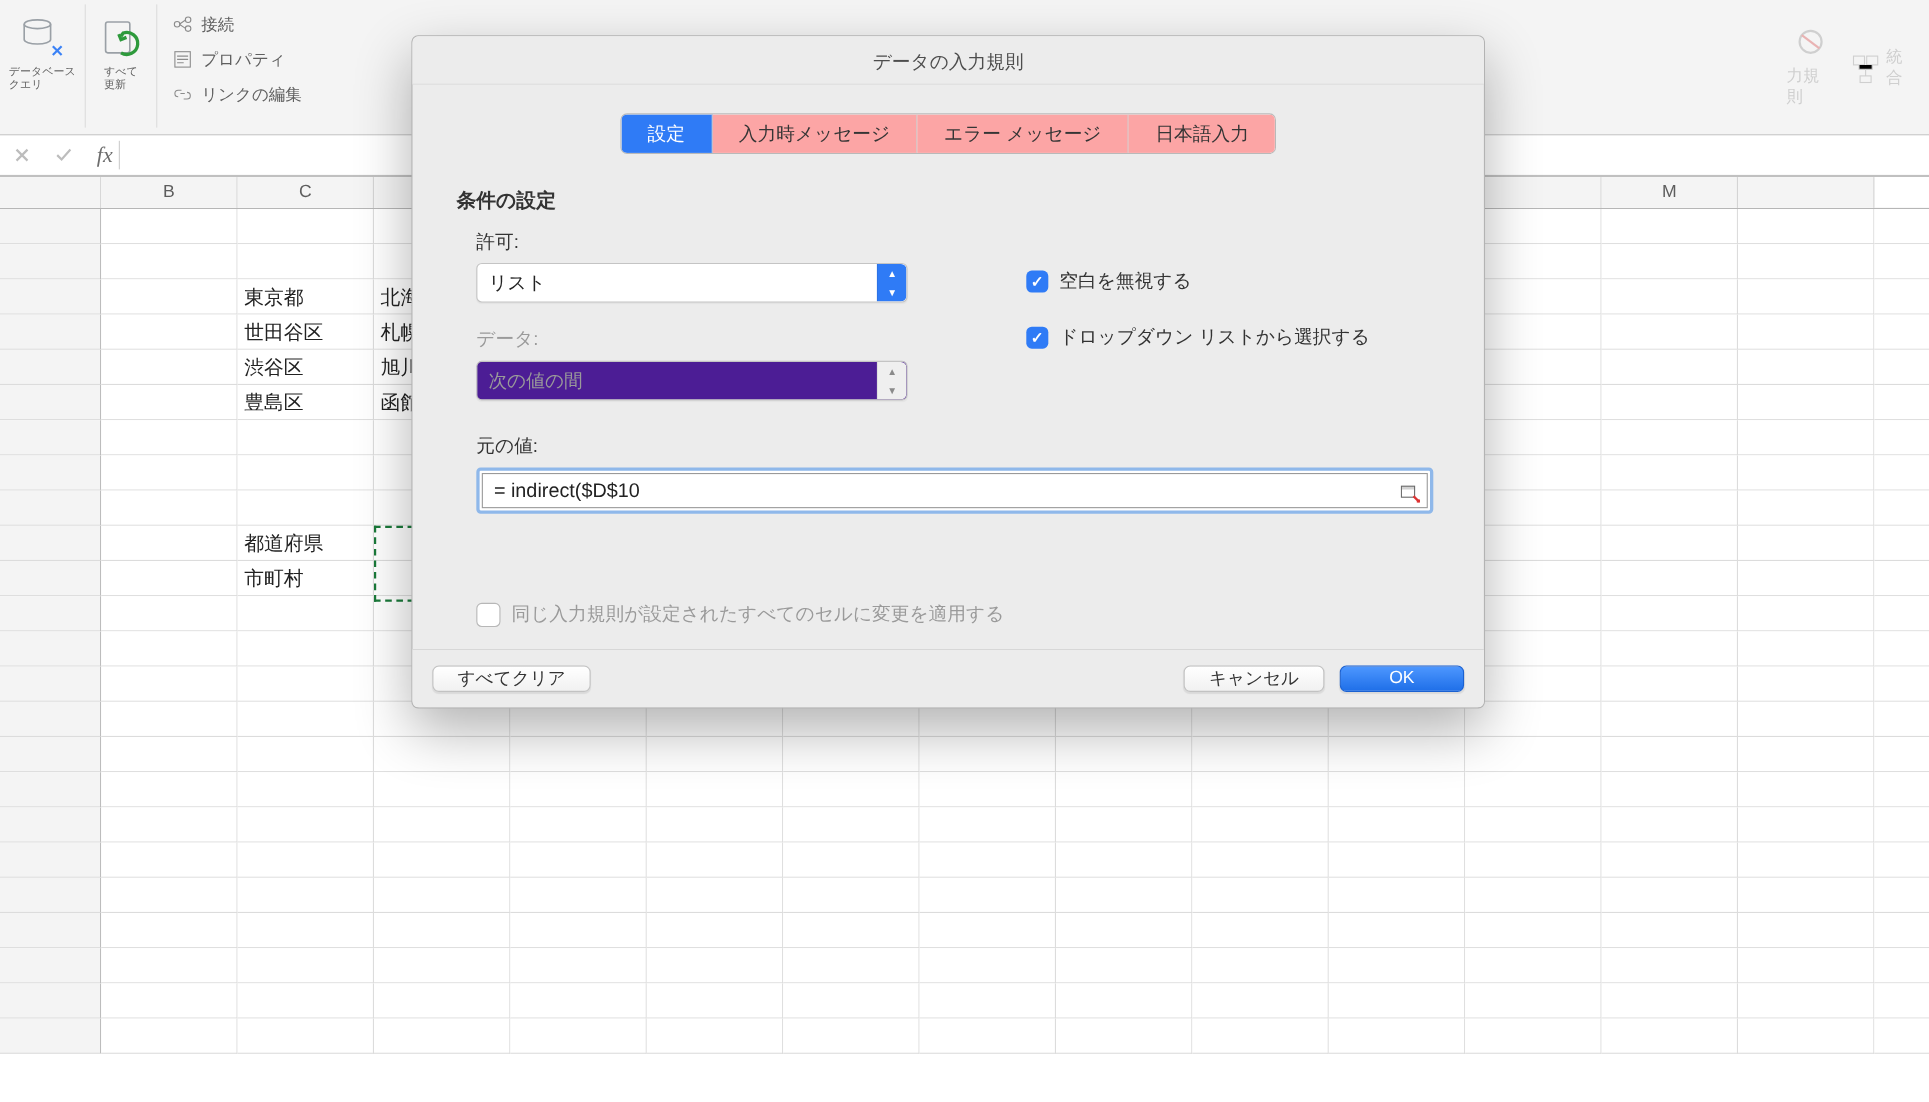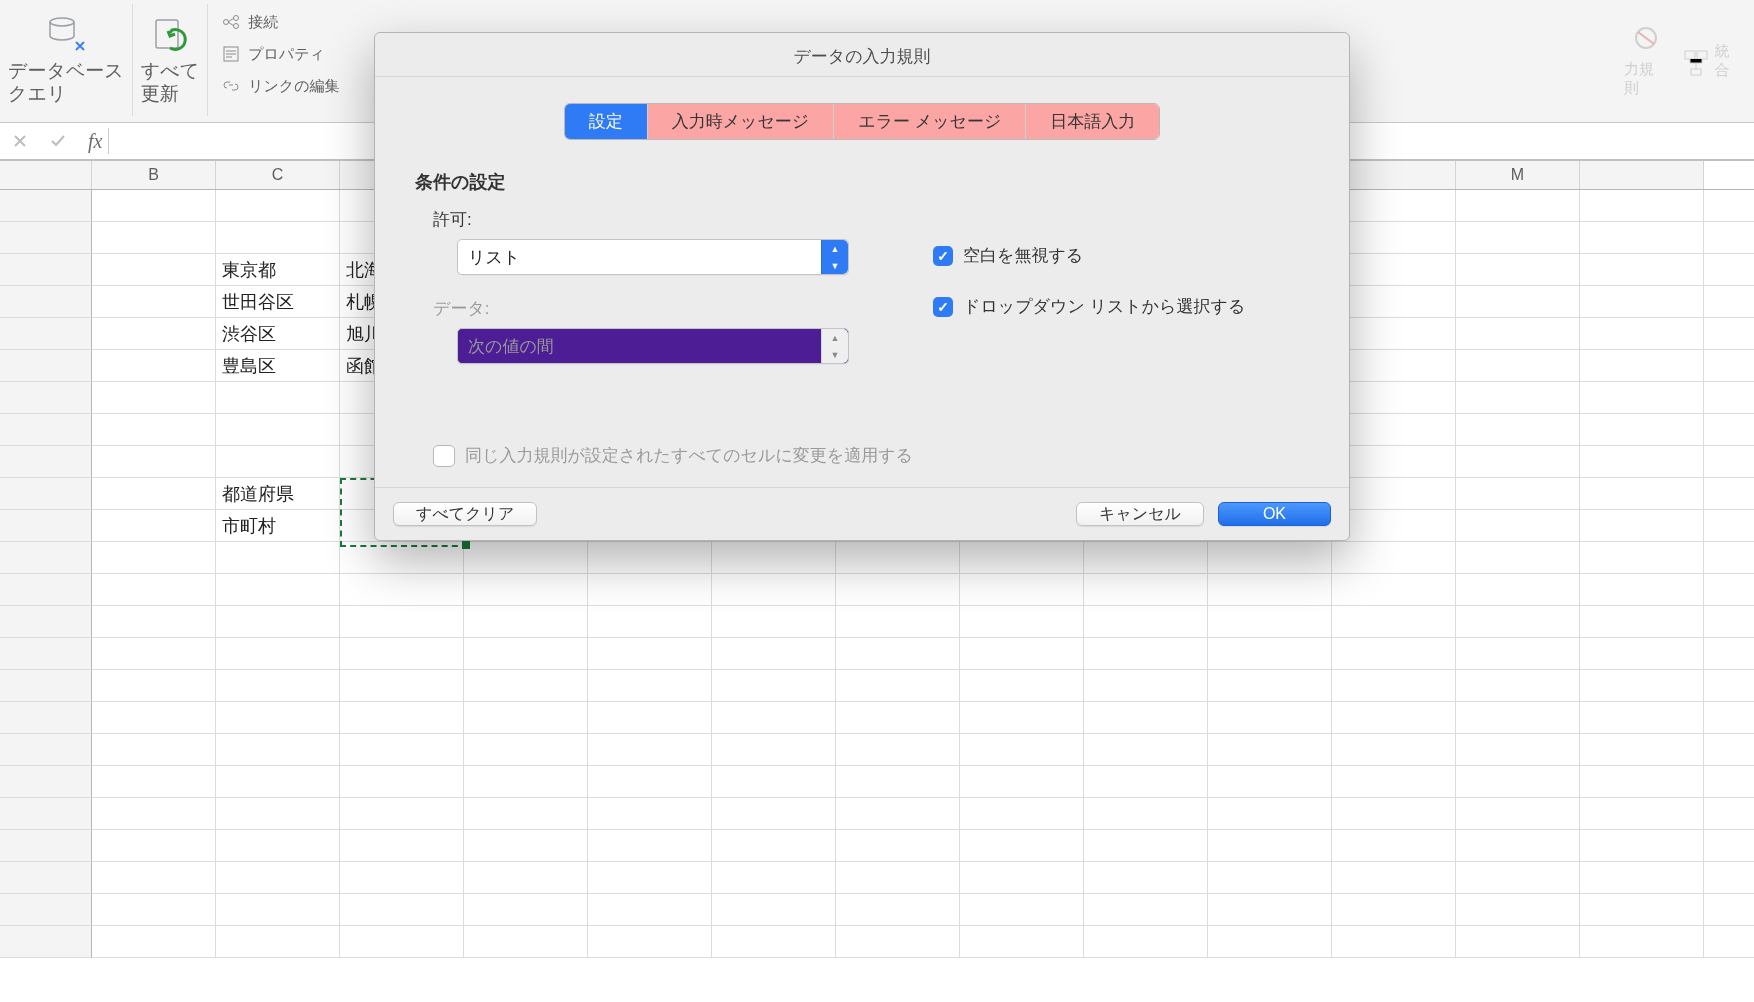--- a/index.html
+++ b/index.html
@@ -37,21 +37,21 @@
     align-items: center;
     justify-content: flex-start;
   }
   .ribbon-group.noborder { border-right: none; }
   .ribbon-big-icon {
     width: 48px; height: 48px;
     margin: 4px auto 2px auto;
     display:flex; align-items:center; justify-content:center;
   }
   .ribbon-label {
-    font-size: 19px;
+    font-size: 10px;
     color: #5f5f5f;
     line-height: 1.2;
     white-space: pre;
   }
   .ribbon-mini {
     display:flex; align-items:center; gap:6px;
     font-size:15px; color:#5f5f5f;
     padding: 2px 4px;
     height: 28px;
   }
@@ -246,21 +246,20 @@
     border:1px solid #c4c4c4;
     border-radius:5px;
     background:#fff;
     display:flex;
     align-items:center;
     padding:0 10px;
     font-size:17px;
     color:#222;
     position:relative;
     box-shadow: 0 1px 1px rgba(0,0,0,0.04);
-    margin-left: 24px;
   }
   .mac-select .stepper{
     position:absolute;
     right:0;top:0;bottom:0;
     width:26px;
     border-left:1px solid rgba(0,0,0,0.1);
     border-radius:0 5px 5px 0;
     display:flex;
     flex-direction:column;
   }
@@ -890,20 +889,34 @@
           <span class="box on">✓</span>
           <span>空白を無視する</span>
         </label>
         <label class="mac-check">
           <span class="box on">✓</span>
           <span>ドロップダウン リストから選択する</span>
         </label>
       </div>
     </div>
 
+    <div class="src-field" style="position:relative;">
+      <div class="lbl">元の値:</div>
+      <div class="src-input-wrap">
+        <input class="src-input" value="= indirect($D$10" style="">
+      </div>
+      <span class="src-icon">
+        <svg width="18" height="18" viewBox="0 0 18 18">
+          <rect x="1" y="3" width="12" height="10" fill="none" stroke="#6a6a6a"></rect>
+          <rect x="1" y="3" width="12" height="3" fill="#6a6a6a" opacity="0.3"></rect>
+          <path d="M12 12 l5 5" stroke="#d33" stroke-width="2"></path>
+          <path d="M15 17 h2 v-2" stroke="#d33" stroke-width="2" fill="none"></path>
+        </svg>
+      </span>
+    </div>
 
     <div class="apply-row">
       <label class="mac-check dim">
         <span class="box off"></span>
         <span>同じ入力規則が設定されたすべてのセルに変更を適用する</span>
       </label>
     </div>
   </div>
 
   <div class="modal-footer">

